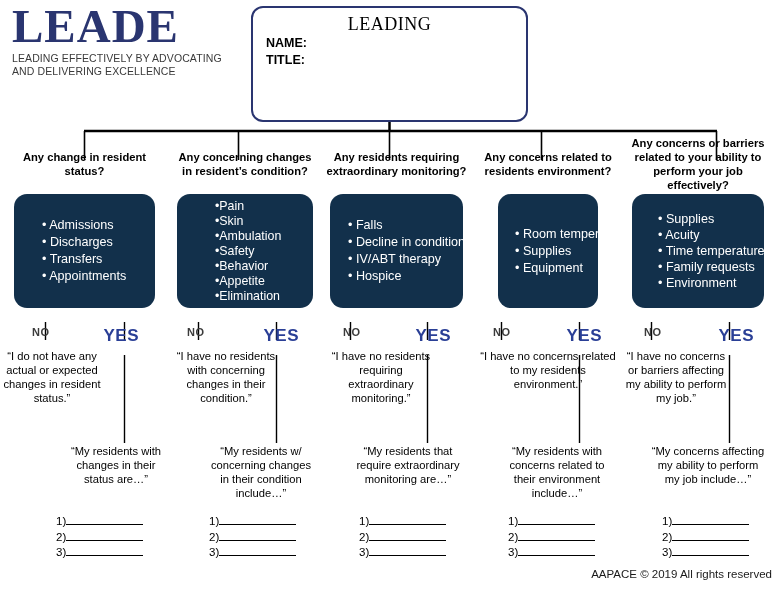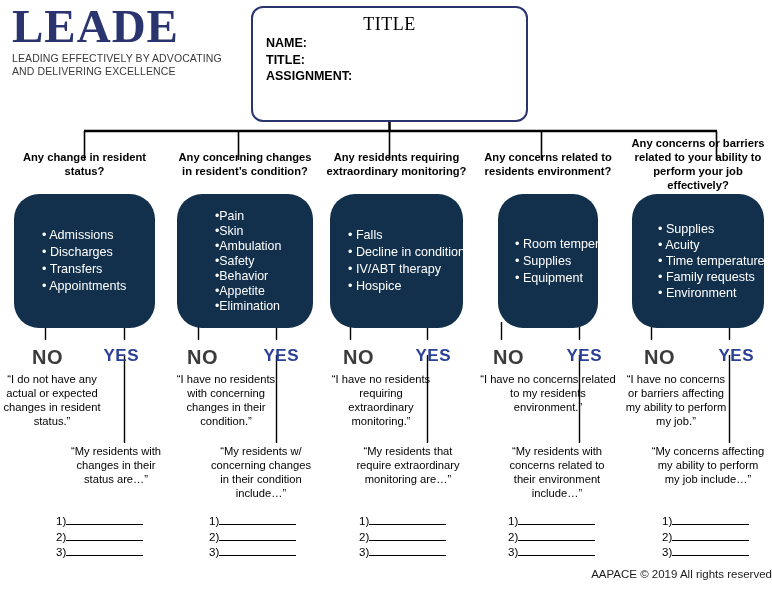--- a/index.html
+++ b/index.html
@@ -75,23 +75,23 @@
     font-size: 11.2px;
     line-height: 14px;
     font-weight: 600;
     color: #000;
     padding: 0 4px;
     min-height: 44px;
   }
 
   .navy-box {
     background: #12304b;
-    border-radius: 25px;
+    border-radius: 13px;
     color: #ffffff;
-    height: 134px;
+    height: 114px;
     position: relative;
   }
   .navy-list {
     list-style: none;
     margin: 0;
     padding: 0;
     position: absolute;
     left: 0; right: 0;
     top: 50%;
     transform: translateY(-50%);
@@ -99,21 +99,21 @@
     line-height: 17px;
   }
   .navy-list li { white-space: nowrap; }
 
   .yn-row {
     display: flex;
     justify-content: space-between;
     margin-top: 18px;
     padding: 0 14px;
   }
-  .yn-no { font-size: 20px; font-weight: bold; color: #3b3b3b; letter-spacing: 0.5px; }
+  .yn-no { font-size: 11px; font-weight: bold; color: #3b3b3b; letter-spacing: 0.5px; }
   .yn-yes { font-size: 17px; font-weight: bold; color: #2a3f96; letter-spacing: 0.5px; }
 
   .no-text {
     text-align: center;
     font-size: 11.2px;
     line-height: 14px;
     margin-top: 3px;
     padding: 0 2px;
   }
 
@@ -156,25 +156,24 @@
 
   <div id="logo-block">
     <div id="logo-word">LEADE</div>
     <div id="logo-tagline">
       <div>LEADING EFFECTIVELY BY ADVOCATING</div>
       <div>AND DELIVERING EXCELLENCE</div>
     </div>
   </div>
 
   <div id="leader-card">
-    <div id="leader-title">TITLE</div>
+    <div id="leader-title">LEADING</div>
     <div id="leader-fields">
       <div>NAME:</div>
       <div>TITLE:</div>
-      <div>ASSIGNMENT:</div>
     </div>
   </div>
 
 </div>
 
 <svg id="connectors" width="772" height="593" viewBox="0 0 772 593">
 
   <line x1="389.5" y1="122" x2="389.5" y2="131" stroke="#000" stroke-width="2.5"></line>
 
   <line x1="84" y1="131" x2="717" y2="131" stroke="#000" stroke-width="2.5"></line>

